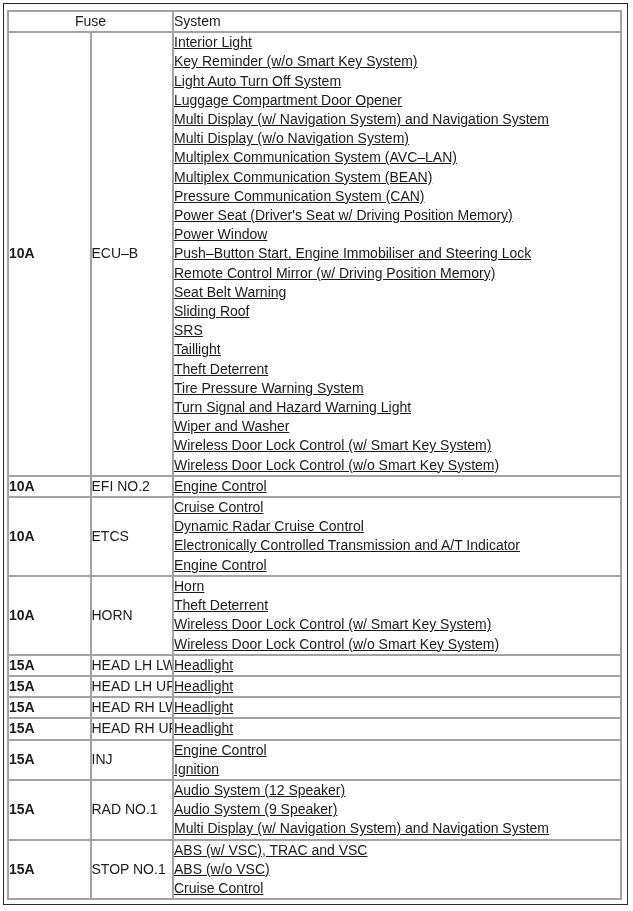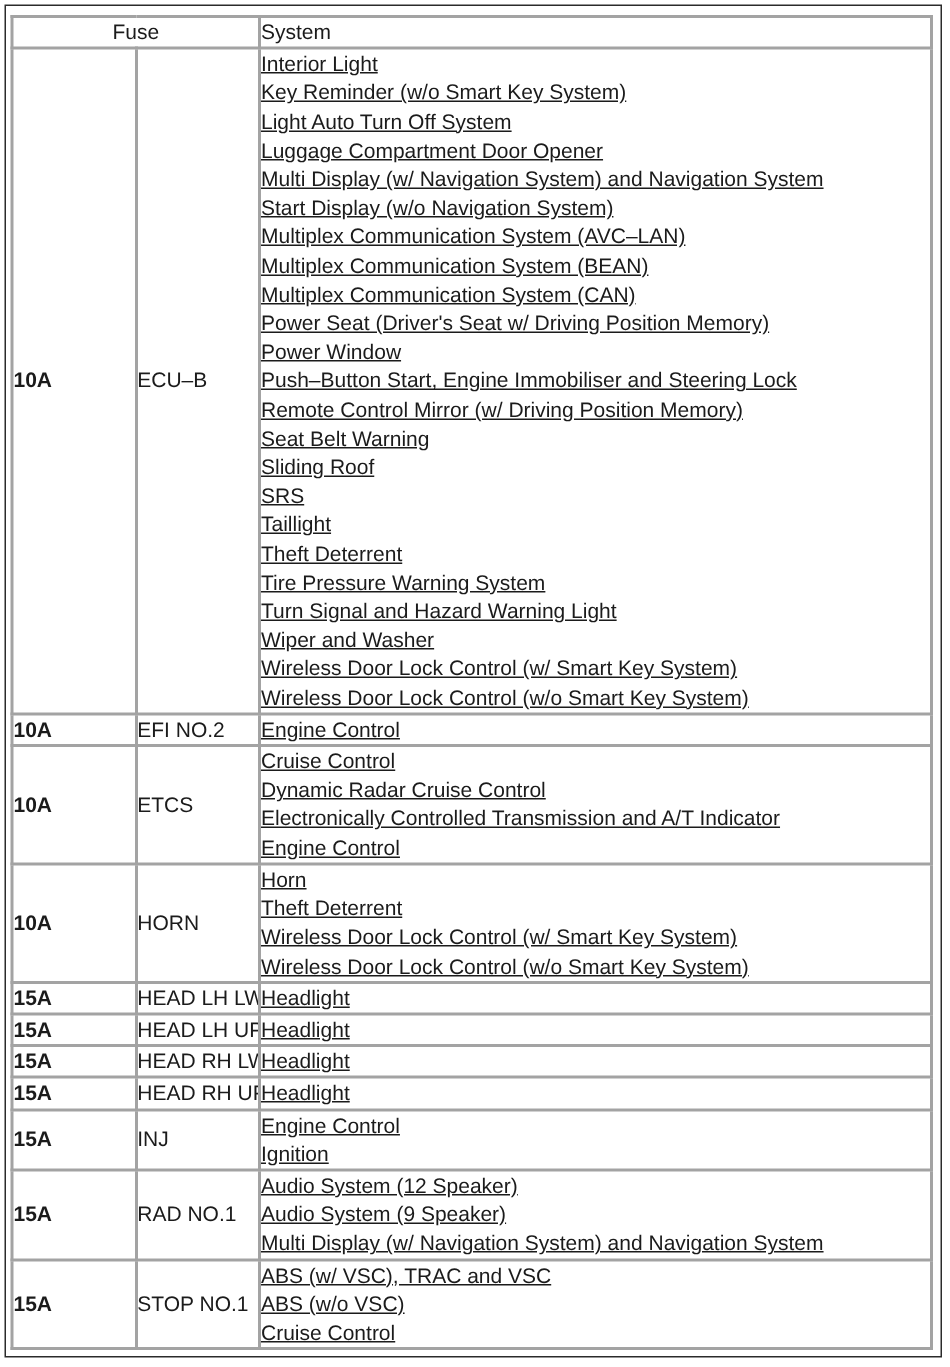--- a/index.html
+++ b/index.html
@@ -64,24 +64,24 @@
   <tbody>
       <tr>
         <td class="col-amp">10A</td>
         <td class="col-fuse">ECU–B</td>
         <td class="col-sys">
           <div class="sys-line">Interior Light</div>
           <div class="sys-line">Key Reminder (w/o Smart Key System)</div>
           <div class="sys-line">Light Auto Turn Off System</div>
           <div class="sys-line">Luggage Compartment Door Opener</div>
           <div class="sys-line">Multi Display (w/ Navigation System) and Navigation System</div>
-          <div class="sys-line">Start Display (w/o Navigation System)</div>
+          <div class="sys-line">Multi Display (w/o Navigation System)</div>
           <div class="sys-line">Multiplex Communication System (AVC–LAN)</div>
           <div class="sys-line">Multiplex Communication System (BEAN)</div>
-          <div class="sys-line">Multiplex Communication System (CAN)</div>
+          <div class="sys-line">Pressure Communication System (CAN)</div>
           <div class="sys-line">Power Seat (Driver's Seat w/ Driving Position Memory)</div>
           <div class="sys-line">Power Window</div>
           <div class="sys-line">Push–Button Start, Engine Immobiliser and Steering Lock</div>
           <div class="sys-line">Remote Control Mirror (w/ Driving Position Memory)</div>
           <div class="sys-line">Seat Belt Warning</div>
           <div class="sys-line">Sliding Roof</div>
           <div class="sys-line">SRS</div>
           <div class="sys-line">Taillight</div>
           <div class="sys-line">Theft Deterrent</div>
           <div class="sys-line">Tire Pressure Warning System</div>

